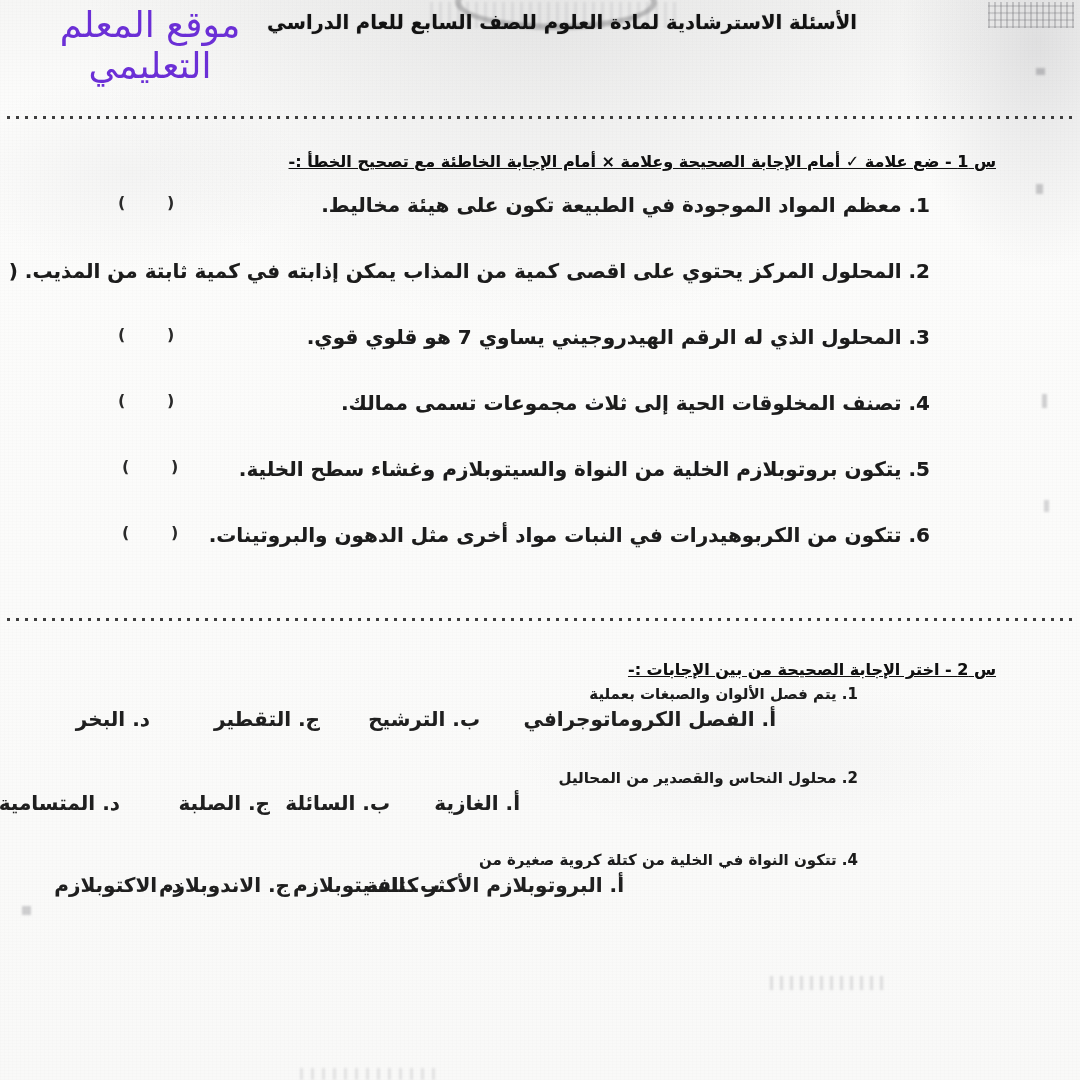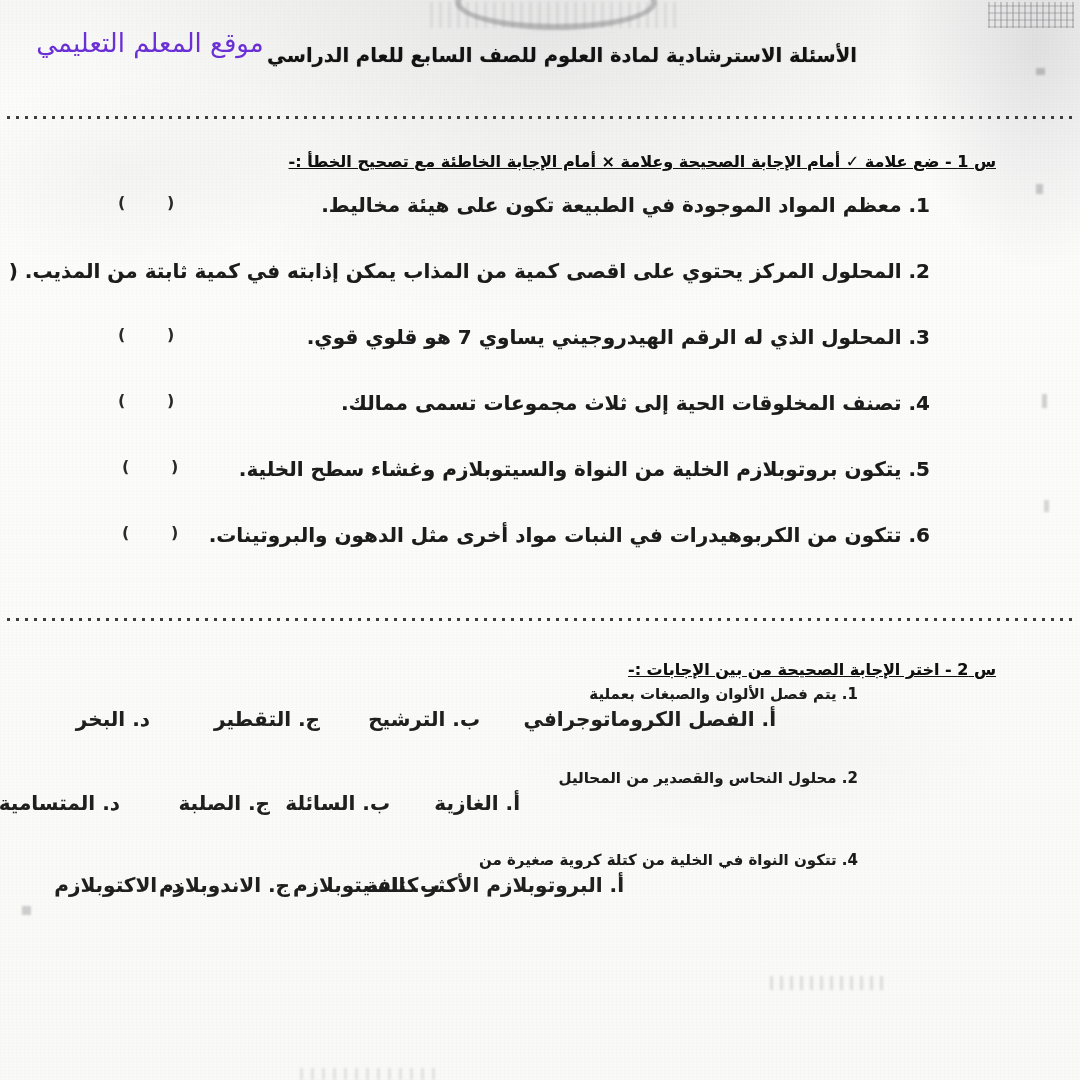--- a/index.html
+++ b/index.html
@@ -61,31 +61,30 @@
     filter:blur(1px);}
   .smudge-b2{left:300px;top:1068px;width:140px;height:12px;
     background:repeating-linear-gradient(90deg, rgba(125,125,130,.18) 0 3px, rgba(255,255,255,0) 3px 11px);
     filter:blur(1px);}
 
   
   .watermark{
     position:absolute;left:0;top:4px;width:300px;
     text-align:center;
     font-family:"DejaVu Sans","Liberation Sans",sans-serif;
-    font-size:26px;
+    font-size:36px;
     color:#6b2fd6;
     letter-spacing:0;
     direction:rtl;
     z-index:6;
-    margin-top:24px;
   }
 
   
   .doc-title{
-    position:absolute;left:0;right:0;top:44px;
+    position:absolute;left:0;right:0;top:11px;
     text-align:center;
     font-size:19.5px;
     font-weight:bold;
     color:#121212;
     direction:rtl;
     text-shadow:0 0 1px rgba(30,30,30,.5);
     z-index:5;
     padding-left:44px;
   }
 

